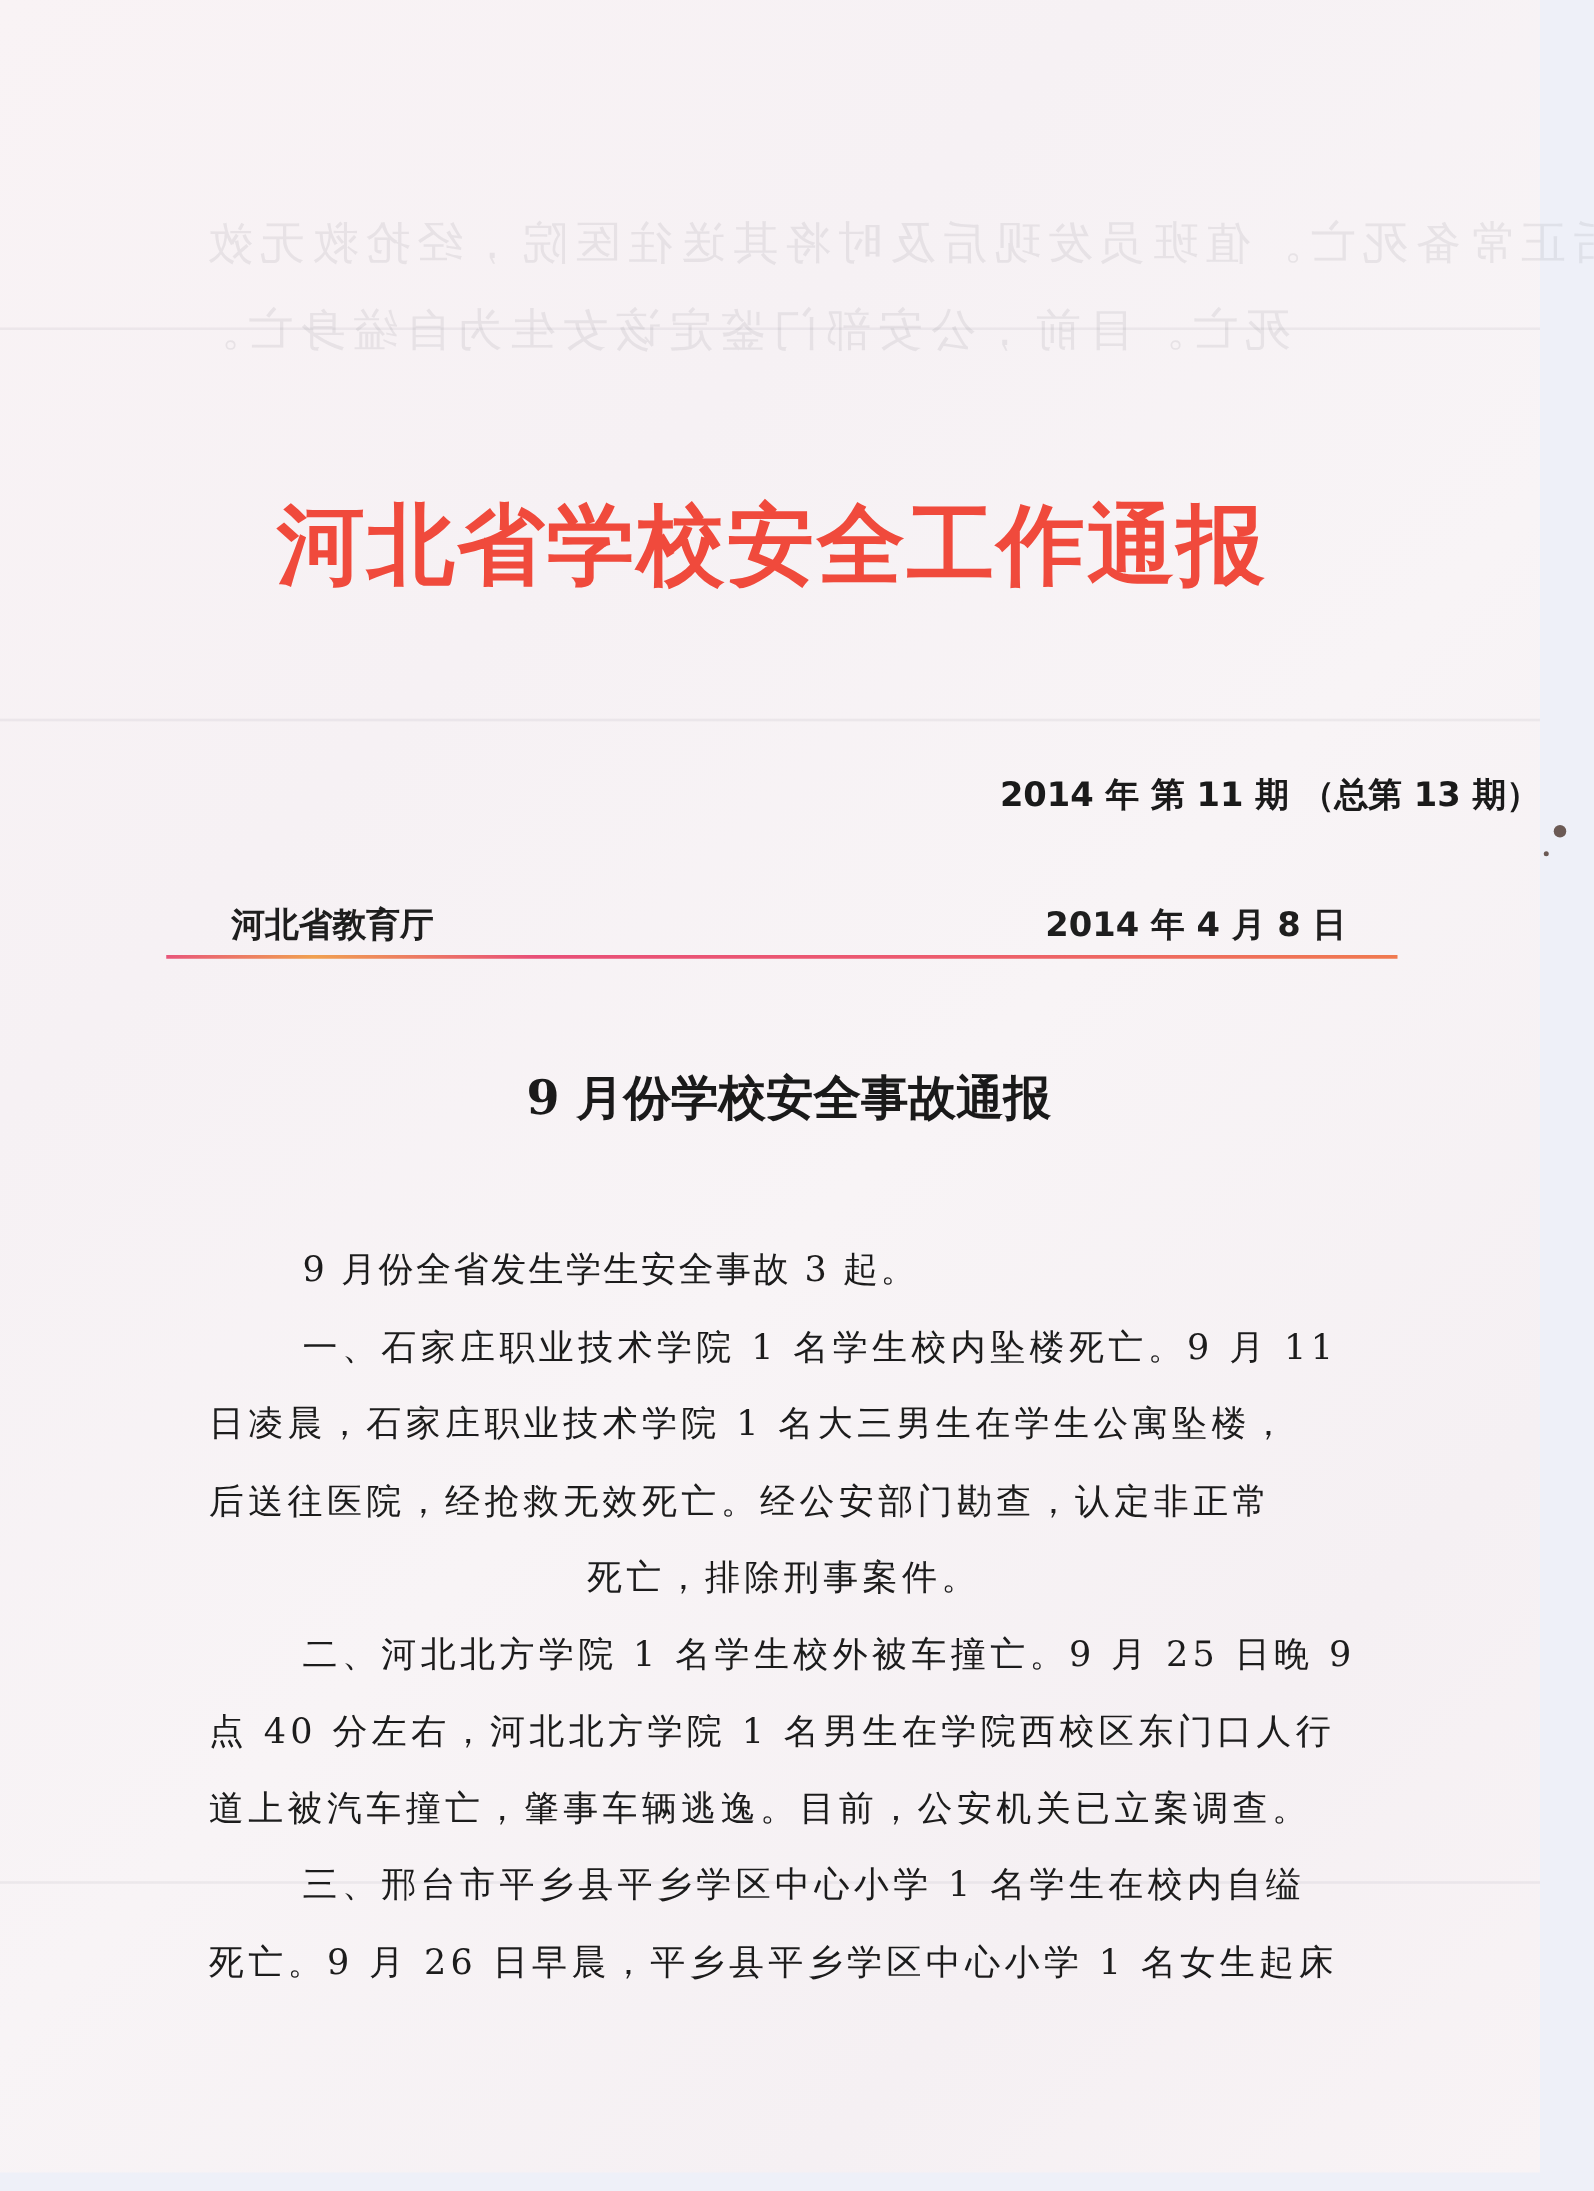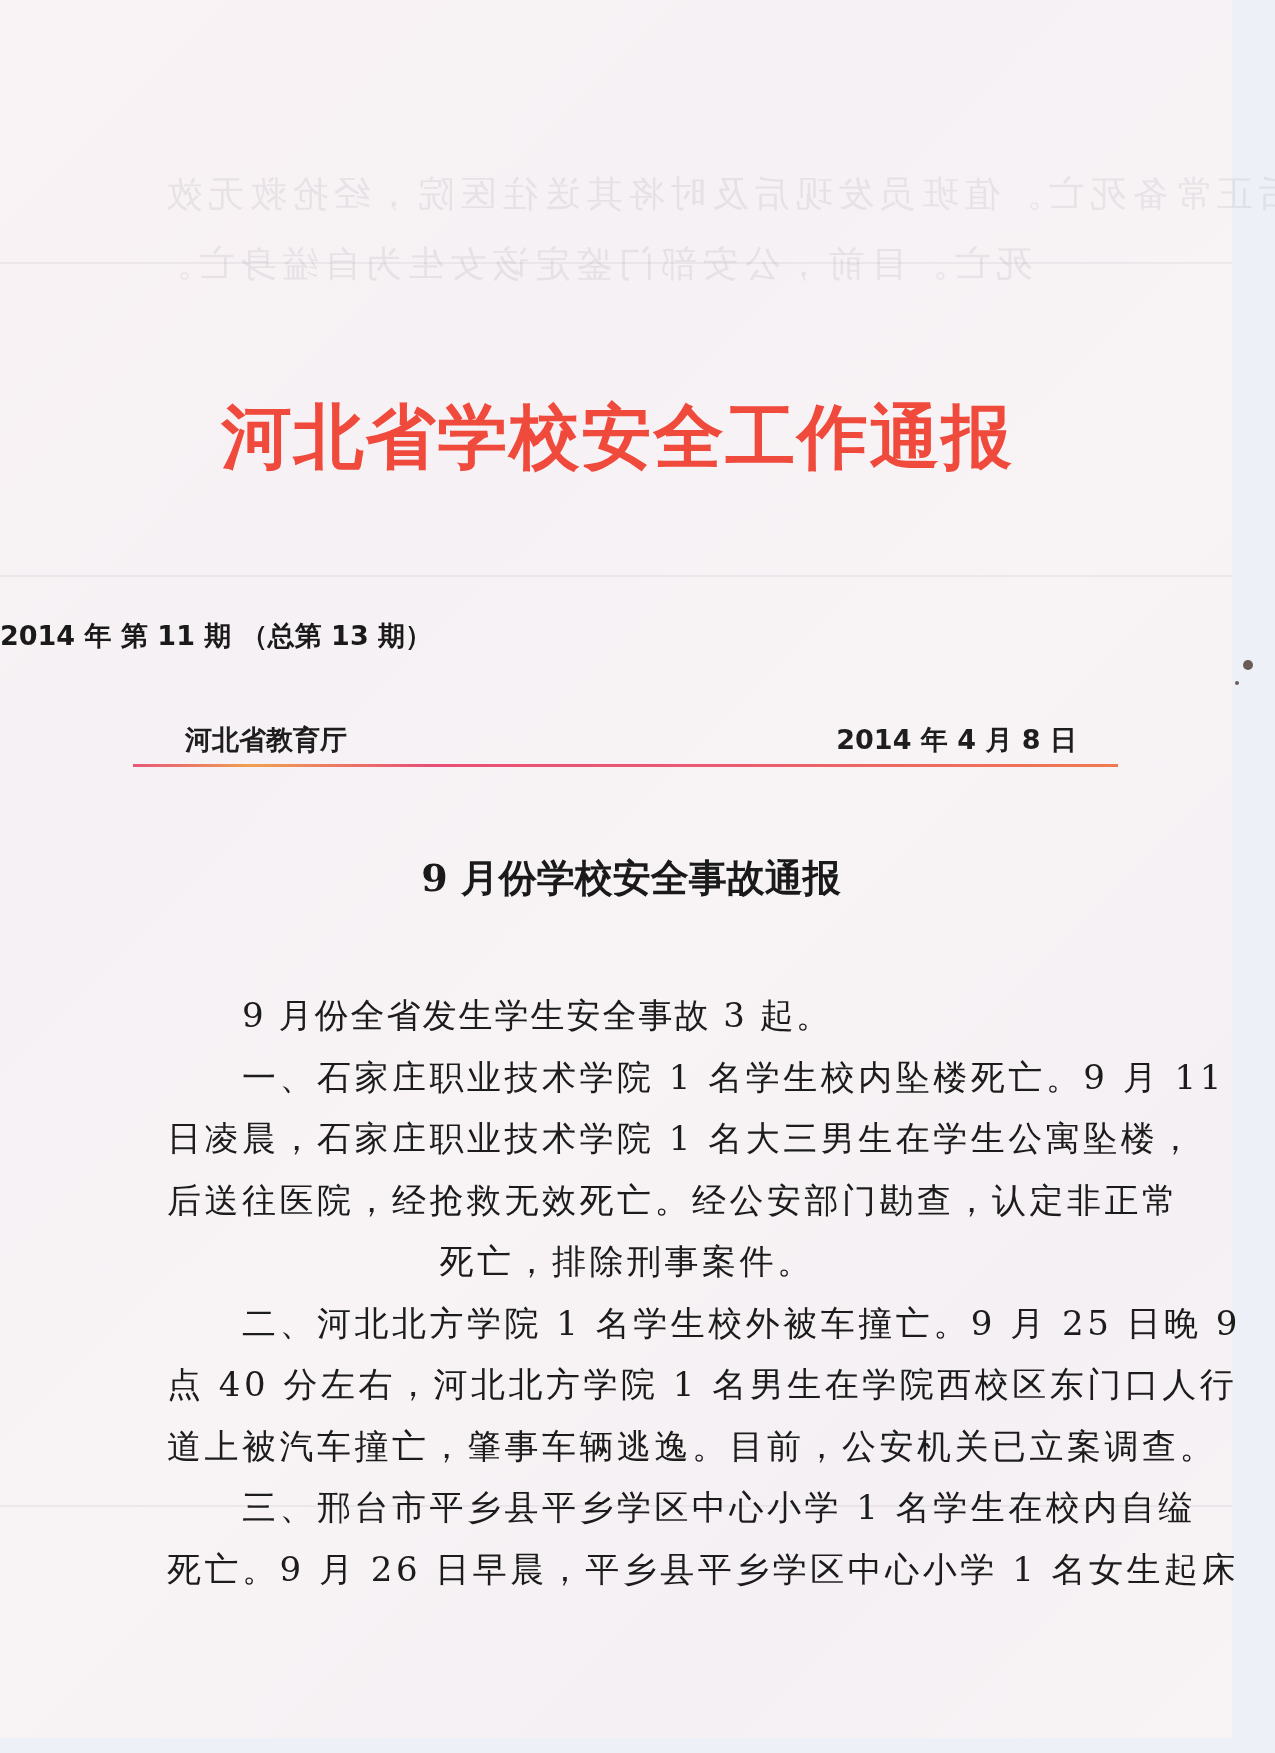--- a/index.html
+++ b/index.html
@@ -50,21 +50,21 @@
     font-size: 70px;
     letter-spacing: 2px;
     line-height: 100px;
     white-space: nowrap;
   }
   .issue {
     position: absolute;
     left: 0;
     top: 618px;
     width: 1232px;
-    text-align: left;
+    text-align: right;
     font-size: 27px;
     font-weight: bold;
     color: #1a1a1a;
     white-space: nowrap;
   }
   .issuer {
     position: absolute;
     left: 185px;
     top: 722px;
     font-size: 27px;
@@ -100,21 +100,21 @@
     font-size: 38px;
     color: #1a1a1a;
     white-space: nowrap;
   }
   .body-text {
     position: absolute;
     left: 172px;
     top: 985px;
     width: 915px;
     font-family: "DejaVu Serif", serif;
-    font-size: 34px;
+    font-size: 28px;
     color: #1c1c1c;
     line-height: 61.5px;
     letter-spacing: 3.5px;
   }
   .line {
     display: block;
     white-space: nowrap;
     height: 61.5px;
   }
   .indent {
@@ -144,21 +144,21 @@
   <div class="issuer">河北省教育厅</div>
   <div class="date">2014 年 4 月 8 日</div>
   <div class="rule"></div>
 
   <div class="article-title">9 月份学校安全事故通报</div>
 
   <div class="body-text">
     <span class="line indent" style="padding-left:70px; letter-spacing:2px;">9 月份全省发生学生安全事故 3 起。</span>
     <span class="line indent" style="padding-left:70px;">一、石家庄职业技术学院 1 名学生校内坠楼死亡。9 月 11</span>
     <span class="line" style="margin-left:-5px;">日凌晨，石家庄职业技术学院 1 名大三男生在学生公寓坠楼，</span>
-    <span class="line" style="margin-left:-5px;text-align:center;">后送往医院，经抢救无效死亡。经公安部门勘查，认定非正常</span>
+    <span class="line" style="margin-left:-5px;">后送往医院，经抢救无效死亡。经公安部门勘查，认定非正常</span>
     <span class="line" style="margin-left:-5px;text-align:center;">死亡，排除刑事案件。</span>
     <span class="line indent" style="padding-left:70px;">二、河北北方学院 1 名学生校外被车撞亡。9 月 25 日晚 9</span>
     <span class="line" style="margin-left:-5px;">点 40 分左右，河北北方学院 1 名男生在学院西校区东门口人行</span>
     <span class="line" style="margin-left:-5px;">道上被汽车撞亡，肇事车辆逃逸。目前，公安机关已立案调查。</span>
     <span class="line indent" style="padding-left:70px;">三、邢台市平乡县平乡学区中心小学 1 名学生在校内自缢</span>
     <span class="line" style="margin-left:-5px;">死亡。9 月 26 日早晨，平乡县平乡学区中心小学 1 名女生起床</span>
   </div>
 </div>
 
 <div class="speck" style="left:1243px; top:660px; width:10px; height:10px;"></div>

